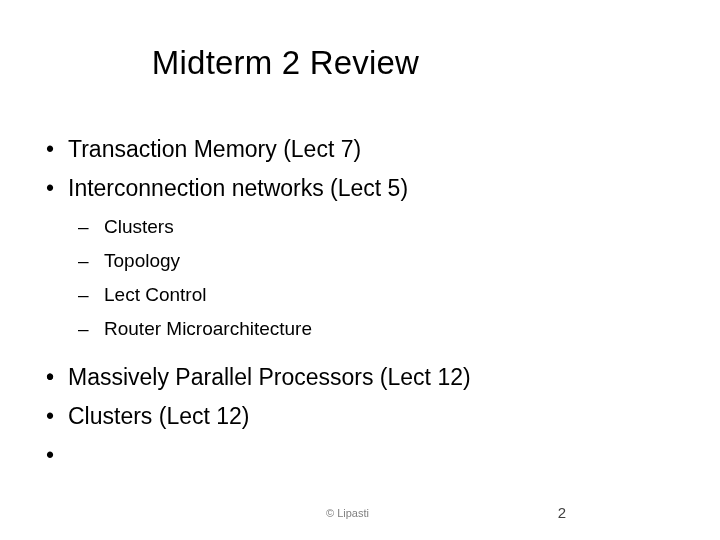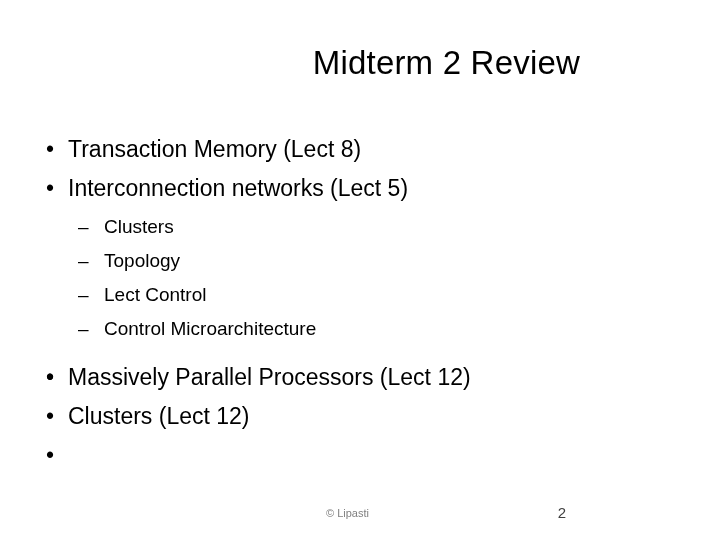--- a/index.html
+++ b/index.html
@@ -17,24 +17,24 @@
   .slide {
     position: relative;
     width: 720px;
     height: 540px;
     background: #ffffff;
   }
 
   
   .slide-title {
     position: absolute;
-    left: 9px;
+    left: 0;
     top: 44px;
     width: 571px;
-    text-align: right;
+    text-align: center;
     font-size: 33px;
     font-weight: 400;
     line-height: 1.15;
     color: #000000;
     letter-spacing: 0.2px;
   }
 
   
   .body-area {
     position: absolute;
@@ -116,21 +116,21 @@
 
 <div class="slide">
 
   <div class="slide-title">Midterm 2 Review</div>
 
   <div class="body-area">
 
     <ul class="lvl1">
       <li class="lvl1">
         <span class="dot">•</span>
-        <span>Transaction Memory (Lect 8)</span>
+        <span>Transaction Memory (Lect 7)</span>
       </li>
       <li class="lvl1">
         <span class="dot">•</span>
         <span>Interconnection networks (Lect 5)</span>
       </li>
     </ul>
 
     <ul class="lvl2">
       <li class="lvl2">
         <span class="dash">–</span>
@@ -139,21 +139,21 @@
       <li class="lvl2">
         <span class="dash">–</span>
         <span>Topology</span>
       </li>
       <li class="lvl2">
         <span class="dash">–</span>
         <span>Lect Control</span>
       </li>
       <li class="lvl2">
         <span class="dash">–</span>
-        <span>Control Microarchitecture</span>
+        <span>Router Microarchitecture</span>
       </li>
     </ul>
 
     <div class="group-gap"></div>
 
     <ul class="lvl1">
       <li class="lvl1">
         <span class="dot">•</span>
       </li>
       <li class="lvl1">

